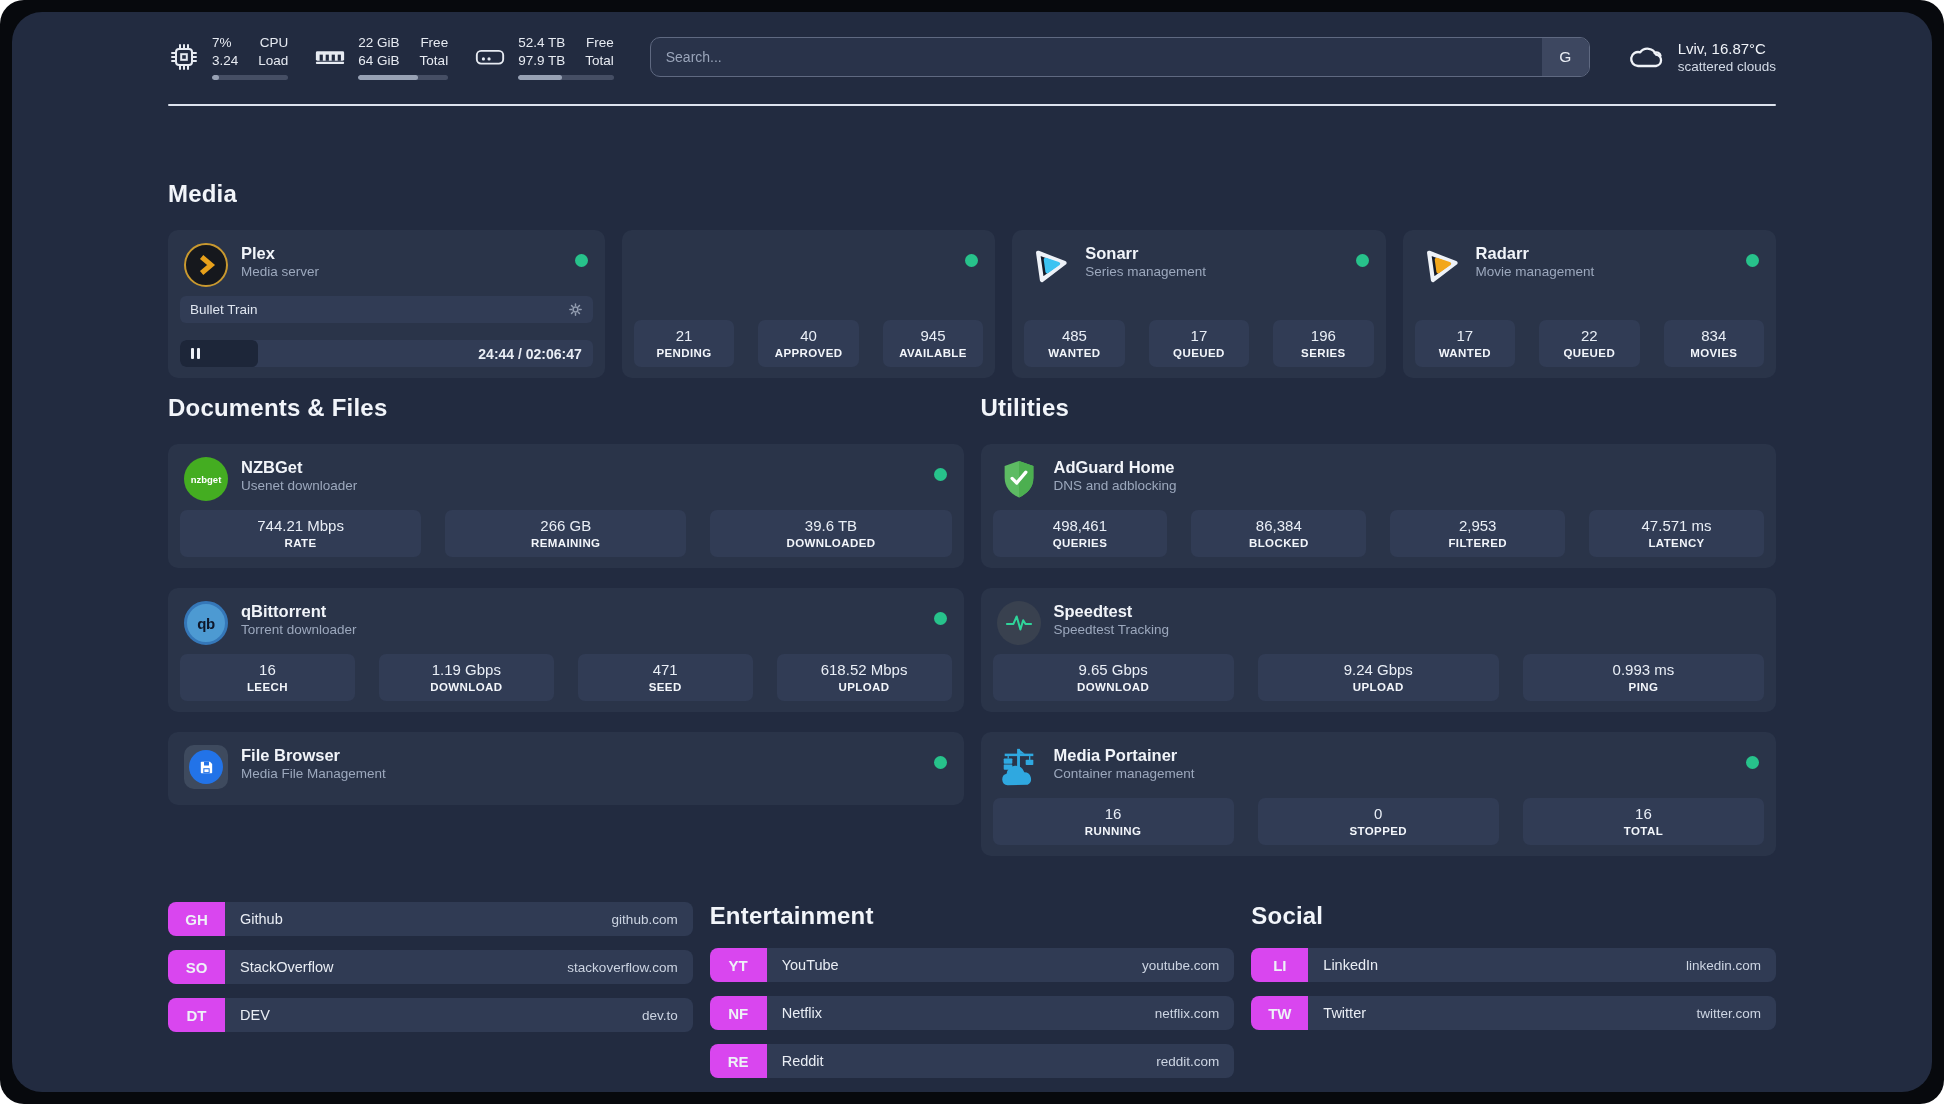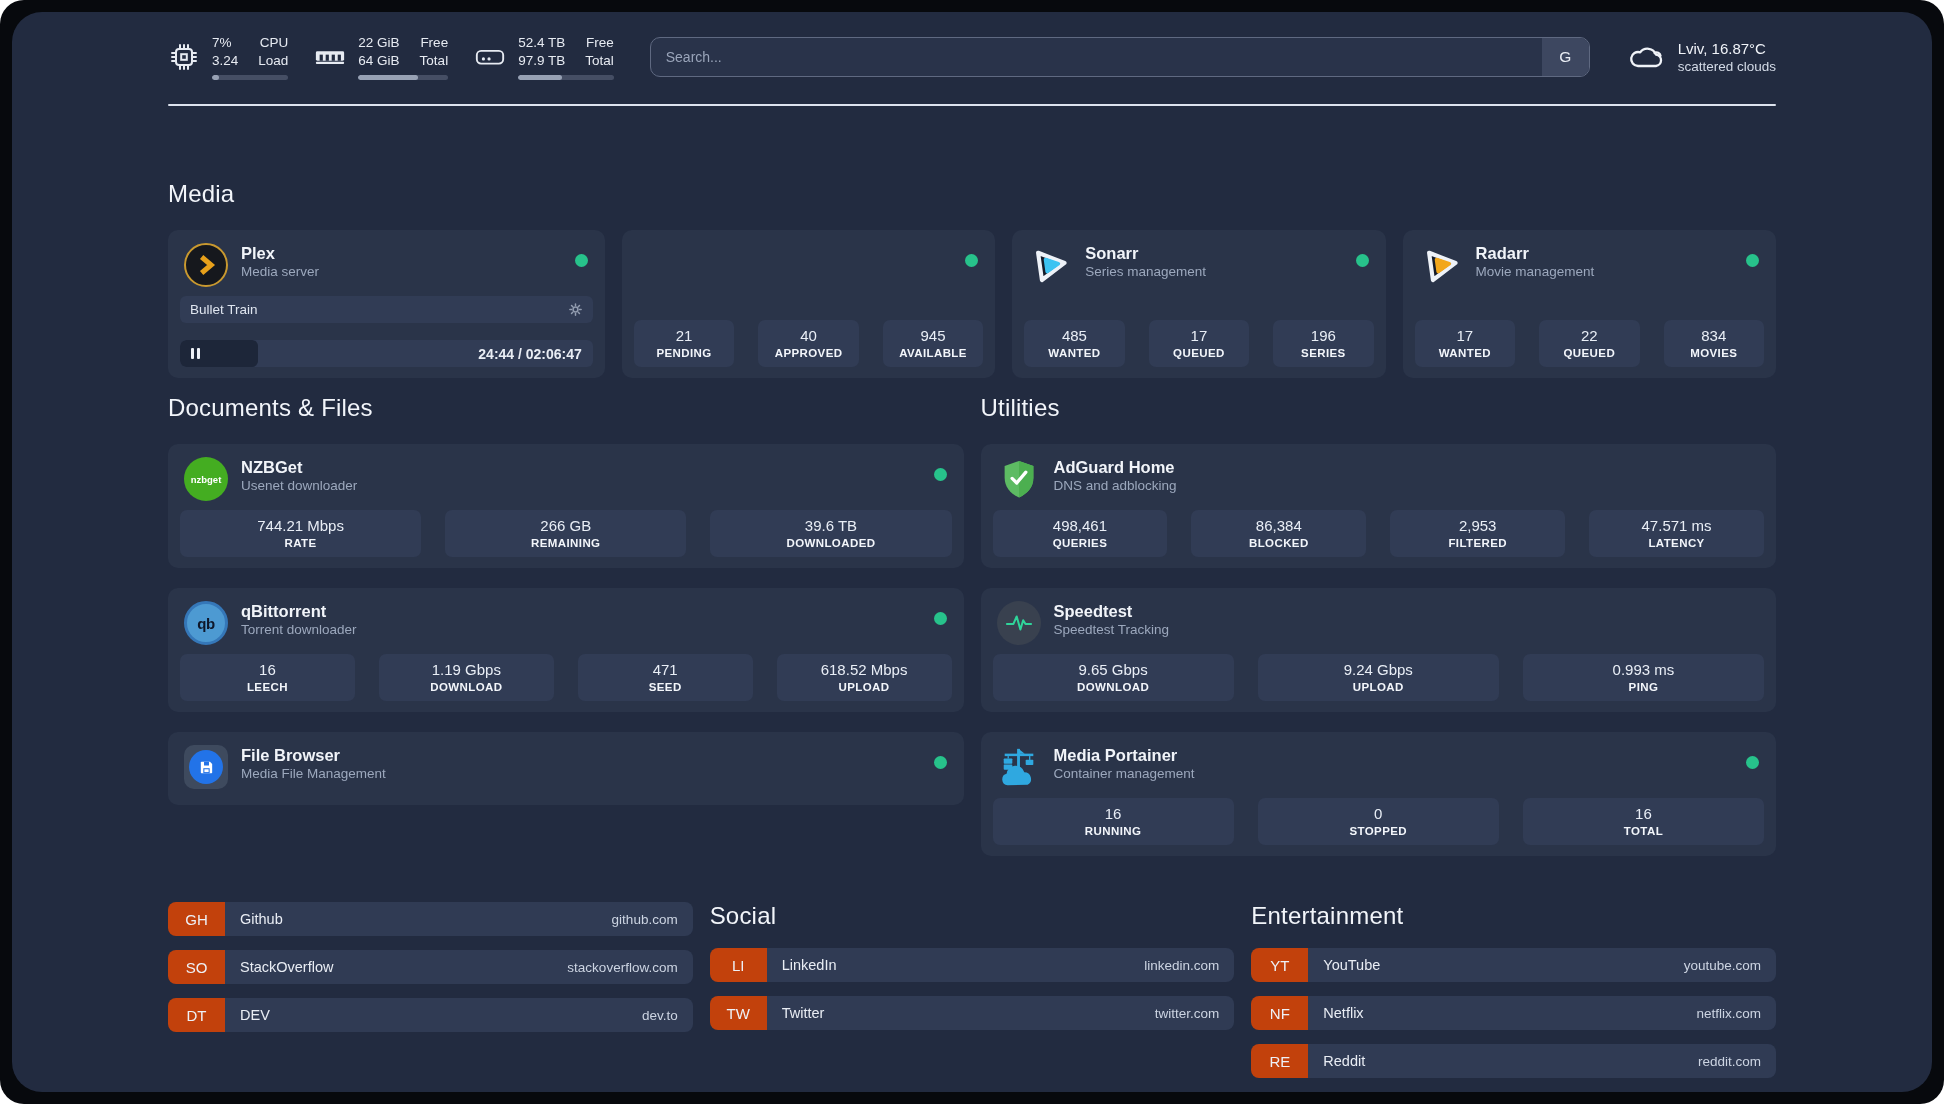--- a/index.html
+++ b/index.html
@@ -25,21 +25,21 @@
   .search input::placeholder{color:#9aa5ba;}
   .g-btn{width:47px;height:100%;border:none;background:#3d4760;color:#e9edf4;font-size:15.5px;
     font-family:inherit;cursor:pointer;}
   .weather{display:flex;align-items:center;gap:12px;}
   .weather .w-loc{font-size:15px;color:#f0f3f8;}
   .weather .w-cond{font-size:13.5px;color:#d3dae6;margin-top:2px;}
 
   .divider{height:2px;background:#dde3ee;border-radius:1px;margin-top:20px;}
 
   
-  .group-title{font-size:24px;font-weight:400;color:#f2f5fa;margin:0 0 22px;letter-spacing:.2px;}
+  .group-title{font-size:24px;font-weight:700;color:#f2f5fa;margin:0 0 22px;letter-spacing:.2px;}
   .media-title{margin-top:74px;}
 
   
   .media-grid{display:grid;grid-template-columns:1.17fr 1fr 1fr 1fr;gap:17px;}
   .card{position:relative;background:#2a3449;border-radius:10px;padding:8px 12px 11px;
     box-sizing:border-box;display:flex;flex-direction:column;cursor:pointer;}
   .card-head{display:flex;gap:13px;padding:5px 4px 9px;}
   .icon{width:44px;height:44px;flex:0 0 auto;display:flex;align-items:center;justify-content:center;}
   .svc-t{font-size:16.5px;font-weight:600;color:#f1f4f9;line-height:1.25;}
   .svc-s{font-size:13.5px;color:#9ca8bd;line-height:1.25;}
@@ -75,22 +75,22 @@
   .nzb-ic{background:#44ad21;color:#fff;font-size:9.5px;font-weight:700;}
   .qb-ic{background:#4d9ad2;border:3px solid #3577b8;box-sizing:border-box;color:#0f172a;
     font-size:15px;font-weight:700;letter-spacing:-.5px;}
   .fb-wrap{width:44px;height:44px;border-radius:10px;background:#3e4a5e;display:flex;
     align-items:center;justify-content:center;}
   .st-ic{background:#39414f;}
 
   
   .bm-grid{display:grid;grid-template-columns:1fr 1fr 1fr;gap:0 17px;margin-top:46px;}
   .bm-row{display:flex;height:34px;border-radius:8px;overflow:hidden;margin-bottom:14px;cursor:pointer;}
-  .bm-abbr{width:57px;background:#c2410c;display:flex;align-items:center;justify-content:center;
-    font-size:15px;font-weight:400;color:#eef1f7;flex:0 0 auto;}
+  .bm-abbr{width:57px;background:#d946ef;display:flex;align-items:center;justify-content:center;
+    font-size:15px;font-weight:700;color:#eef1f7;flex:0 0 auto;}
   .bm-main{flex:1;background:#303b54;display:flex;align-items:center;padding:0 15px;}
   .bm-name{font-size:14.5px;color:#e9edf4;}
   .bm-domain{margin-left:auto;font-size:13.5px;color:#ccd4e2;}
 </style>
 </head>
 <body>
 
 <div class="frame">
 <div class="dash">
 
@@ -525,57 +525,57 @@
       <div class="bm-row">
         <div class="bm-abbr">DT</div>
         <div class="bm-main">
           <span class="bm-name">DEV</span>
           <span class="bm-domain">dev.to</span>
         </div>
       </div>
     </div>
 
     <div>
+      <h2 class="group-title" style="margin-bottom:18px;">Entertainment</h2>
+      <div class="bm-row">
+        <div class="bm-abbr">YT</div>
+        <div class="bm-main">
+          <span class="bm-name">YouTube</span>
+          <span class="bm-domain">youtube.com</span>
+        </div>
+      </div>
+      <div class="bm-row">
+        <div class="bm-abbr">NF</div>
+        <div class="bm-main">
+          <span class="bm-name">Netflix</span>
+          <span class="bm-domain">netflix.com</span>
+        </div>
+      </div>
+      <div class="bm-row">
+        <div class="bm-abbr">RE</div>
+        <div class="bm-main">
+          <span class="bm-name">Reddit</span>
+          <span class="bm-domain">reddit.com</span>
+        </div>
+      </div>
+    </div>
+
+    <div>
       <h2 class="group-title" style="margin-bottom:18px;">Social</h2>
       <div class="bm-row">
         <div class="bm-abbr">LI</div>
         <div class="bm-main">
           <span class="bm-name">LinkedIn</span>
           <span class="bm-domain">linkedin.com</span>
         </div>
       </div>
       <div class="bm-row">
         <div class="bm-abbr">TW</div>
         <div class="bm-main">
           <span class="bm-name">Twitter</span>
           <span class="bm-domain">twitter.com</span>
         </div>
       </div>
     </div>
-
-    <div>
-      <h2 class="group-title" style="margin-bottom:18px;">Entertainment</h2>
-      <div class="bm-row">
-        <div class="bm-abbr">YT</div>
-        <div class="bm-main">
-          <span class="bm-name">YouTube</span>
-          <span class="bm-domain">youtube.com</span>
-        </div>
-      </div>
-      <div class="bm-row">
-        <div class="bm-abbr">NF</div>
-        <div class="bm-main">
-          <span class="bm-name">Netflix</span>
-          <span class="bm-domain">netflix.com</span>
-        </div>
-      </div>
-      <div class="bm-row">
-        <div class="bm-abbr">RE</div>
-        <div class="bm-main">
-          <span class="bm-name">Reddit</span>
-          <span class="bm-domain">reddit.com</span>
-        </div>
-      </div>
-    </div>
   </div>
 
 </div>
 </div>
 
 </body></html>

